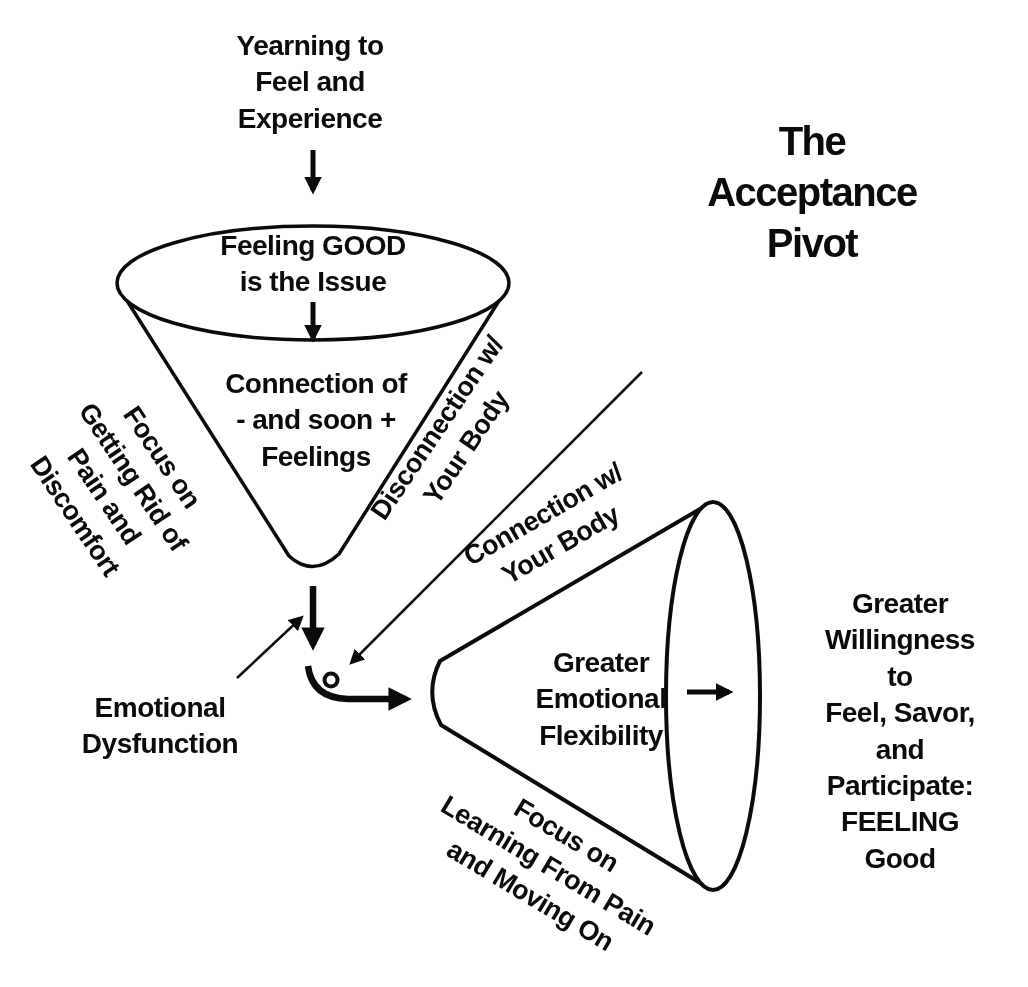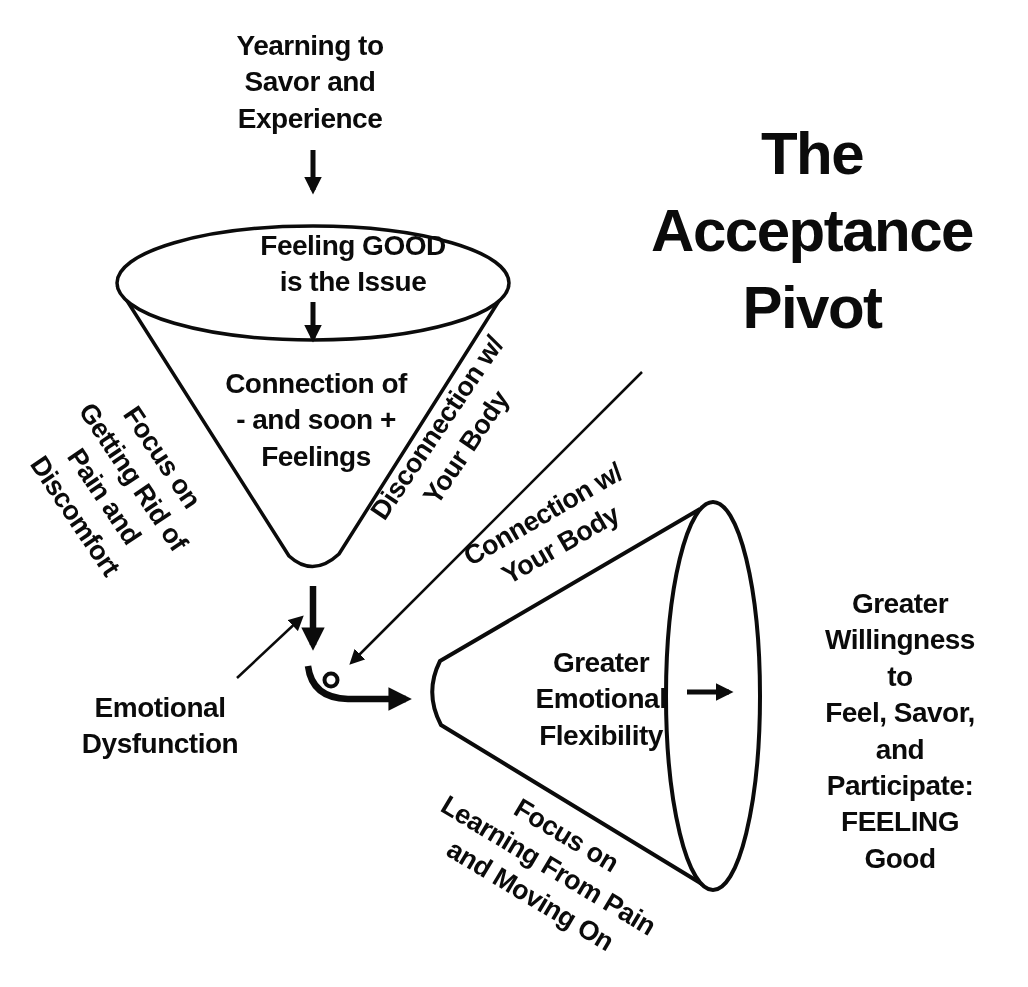--- a/index.html
+++ b/index.html
@@ -23,21 +23,21 @@
     color:var(--ink);
     font-weight:bold;
     text-align:center;
     white-space:pre-line;
     line-height:1.3;
     letter-spacing:-0.5px;
     transform:translateX(-50%);
   }
   .rot{transform-origin:center center;}
   .title{
-    font-size:60px;
+    font-size:40px;
     line-height:1.28;
     letter-spacing:-1.5px;
   }
 </style>
 </head>
 <body>
 
 <div id="stage">
 
   <svg id="diagram-svg" width="1028" height="987" viewBox="0 0 1028 987">
@@ -71,24 +71,24 @@
     <line class="stroke" stroke-width="5" marker-end="url(#head)" x1="687" y1="692" x2="729" y2="692"></line>
 
     <circle class="stroke" stroke-width="4" fill="#ffffff" cx="331" cy="680" r="6.5"></circle>
   </svg>
 
   <div class="label title" style="left:812px; top:116px;">The
 Acceptance
 Pivot</div>
 
   <div class="label" style="left:310px; top:28px; font-size:28px;">Yearning to
-Savor and
+Feel and
 Experience</div>
 
-  <div class="label" style="left:313px; top:228px; font-size:28px;margin-left:40px;">Feeling GOOD
+  <div class="label" style="left:313px; top:228px; font-size:28px;">Feeling GOOD
 is the Issue</div>
 
   <div class="label" style="left:316px; top:366px; font-size:28px;">Connection of
 - and soon +
 Feelings</div>
 
   <div class="label rot" style="left:118px; top:487px; font-size:27px; transform:translate(-50%,-50%) rotate(56deg);">Focus on
 Getting Rid of
 Pain and
 Discomfort</div>

